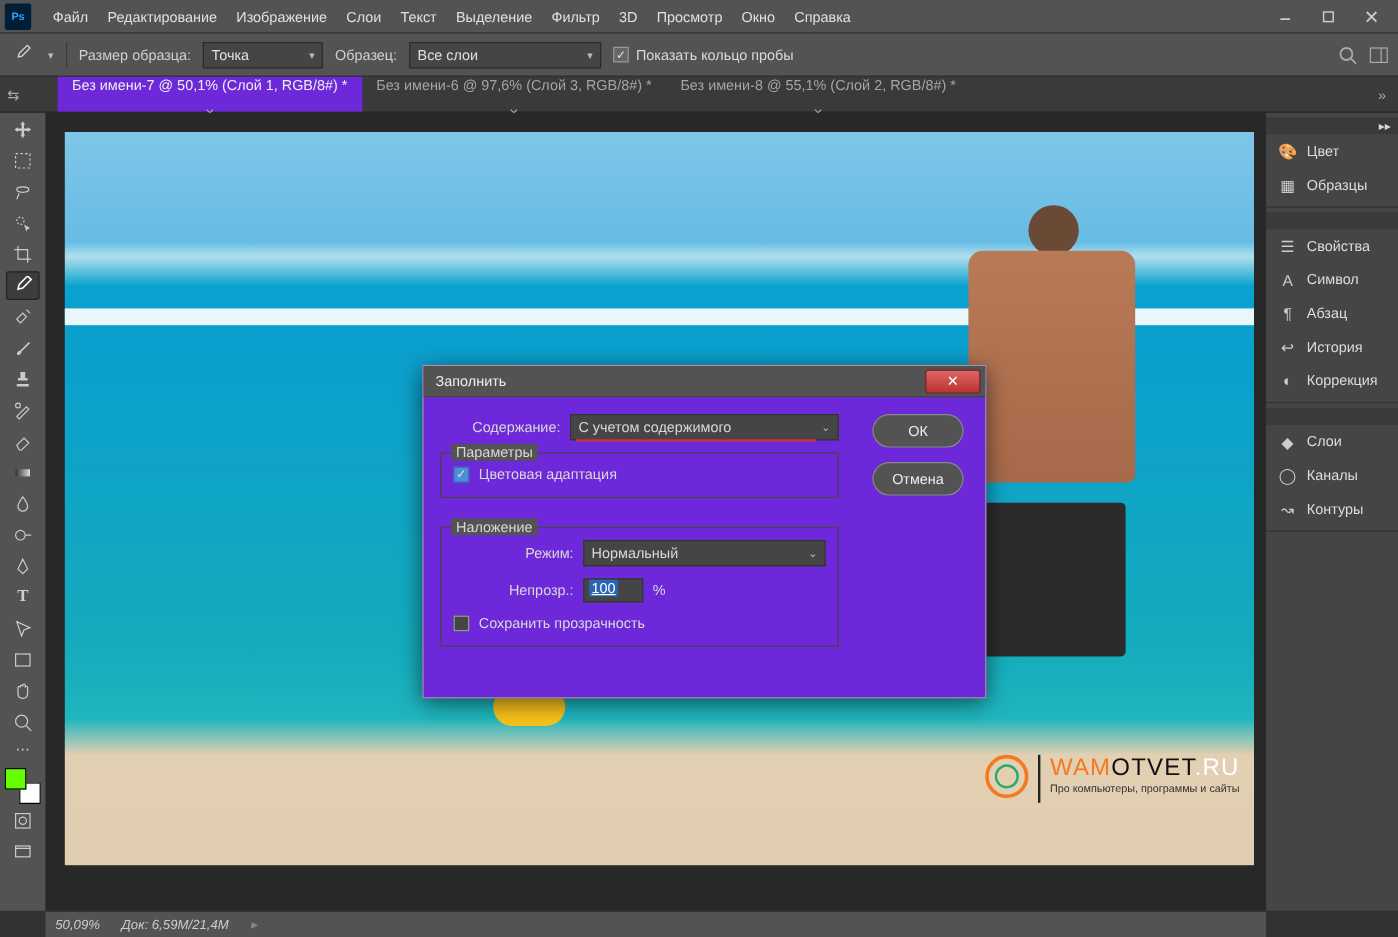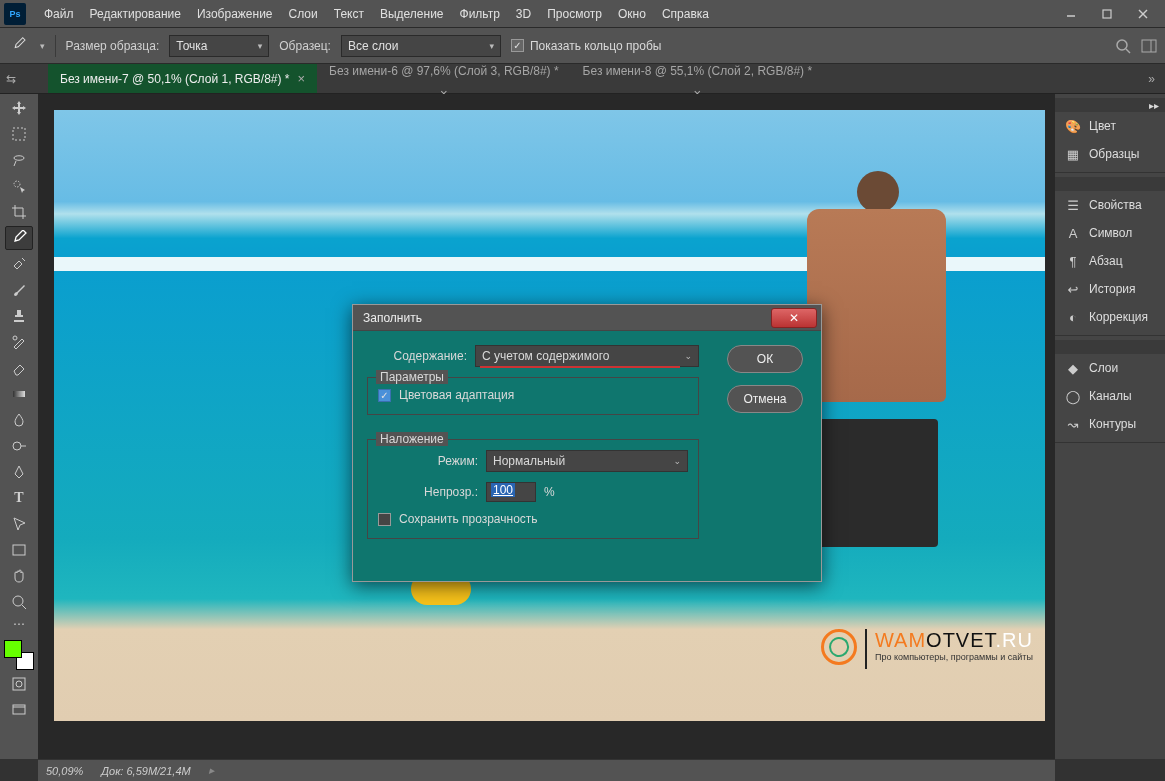--- a/index.html
+++ b/index.html
@@ -19,21 +19,21 @@
   .opt-select { background:#454545; border:1px solid #2a2a2a; color:#e0e0e0; height:22px; padding: 0 6px; min-width:100px; display:flex; align-items:center; justify-content:space-between; gap:8px;}
   .opt-select.wide { min-width:160px;}
   .chev { font-size:9px; color:#bbb;}
   .checkbox { width:13px; height:13px; background:#666; border:1px solid #999; display:inline-flex; align-items:center; justify-content:center; font-size:10px; color:#e0e0e0;}
   .search-ic { margin-left:auto; display:flex; align-items:center; gap:10px; color:#aaa;}
   
   
   .doc-tabs { height: 30px; background: #3a3a3a; display:flex; align-items:stretch; padding-left: 48px; border-bottom: 1px solid #222;}
   .tab-handle-left { position:absolute; left:6px; top:72px; color:#aaa; font-size:12px;}
   .doc-tab { display:flex; align-items:center; padding: 0 12px; gap:8px; font-size:12px; cursor:pointer;}
-  .doc-tab.active { background:#14532d; color:#eee;}
+  .doc-tab.active { background:#6d28d9; color:#eee;flex-direction:column;}
   .doc-tab.inactive { color:#a5a5a5;flex-direction:column;}
   .tab-close { font-size:13px; color:#aaa; cursor:pointer;}
   .tab-right-arrows { margin-left:auto; padding-right:10px; display:flex; align-items:center; color:#aaa;}
   
   
   .workspace { position:absolute; top:94px; left:0; right:0; bottom:22px; display:flex;}
   .toolbox { width:38px; background:#535353; display:flex; flex-direction:column; align-items:center; padding-top:2px; gap:2px;}
   .tool { width:28px; height:24px; display:flex; align-items:center; justify-content:center; color:#d0d0d0; cursor:pointer; border-radius:2px;}
   .tool.active { background:#3d3d3d; border:1px solid #222;}
   .color-swatches { margin-top:6px; position:relative; width:30px; height:30px;}
@@ -54,21 +54,21 @@
   .swimmer::after{content:""; position:absolute; top:-12px; left:22px; width:16px;height:16px;border-radius:50%;background:#6b4a35;}
   .watermark { position:absolute; right:12px; bottom:52px; display:flex; gap:8px;}
   .wm-logo { width:36px; height:36px; border:3px solid #f47a1f; border-radius:50%; position:relative;}
   .wm-logo::after{content:"";position:absolute;inset:5px;border:2px solid #2aa86f;border-radius:50%;transform:rotate(20deg);}
   .wm-bar { width:2px; height:40px; background:#222;}
   .wm-text .l1 { font-family: Impact, sans-serif; font-size:20px; letter-spacing:1px;}
   .wm-text .l1 .a{color:#f47a1f}.wm-text .l1 .b{color:#111}.wm-text .l1 .c{color:#fff}
   .wm-text .l2 { font-size:9px; color:#333;}
   
   
-  .dialog { position:absolute; left:352px; top:304px; width:470px; background:#0f766e; border:1px solid #999; box-shadow:0 4px 18px rgba(0,0,0,.6);}
+  .dialog { position:absolute; left:352px; top:304px; width:470px; background:#6d28d9; border:1px solid #999; box-shadow:0 4px 18px rgba(0,0,0,.6);}
   .dlg-title { height:26px; display:flex; align-items:center; padding:0 4px 0 10px; background:#535353; border-bottom:1px solid #454545;}
   .dlg-title span { color:#eee;}
   .dlg-close { margin-left:auto; width:46px; height:20px; background: linear-gradient(#d66,#b33); border:1px solid #822; border-radius:3px; color:#fff; display:flex; align-items:center; justify-content:center; font-size:12px;}
   .dlg-body { padding: 14px 14px 18px; display:flex; gap:28px;}
   .dlg-left { flex:1;}
   .row { display:flex; align-items:center; gap:8px; margin-bottom:10px;}
   .row .lab { width:100px; text-align:right; color:#d8d8d8;}
   .dd { flex:1; height:22px; background:#454545; border:1px solid #333; display:flex; align-items:center; justify-content:space-between; padding:0 6px; position:relative;}
   .underline-red { position:absolute; left:4px; right:18px; bottom:-2px; height:2px; background:#c33;}
   .fieldset { border:1px solid #454545; border-radius:0; padding: 10px 10px 12px; margin-bottom:24px; position:relative;}

